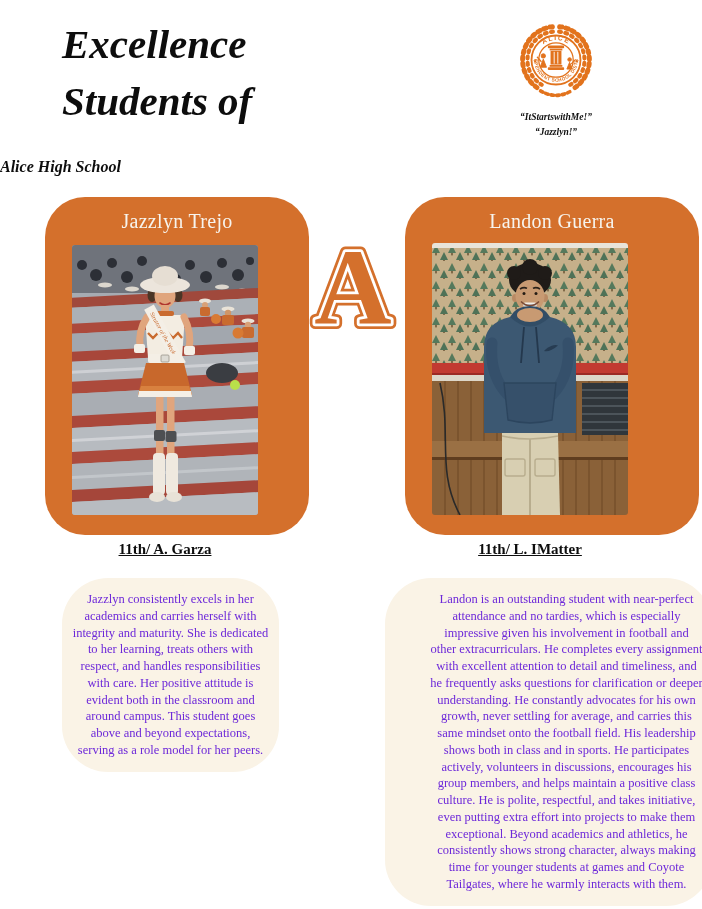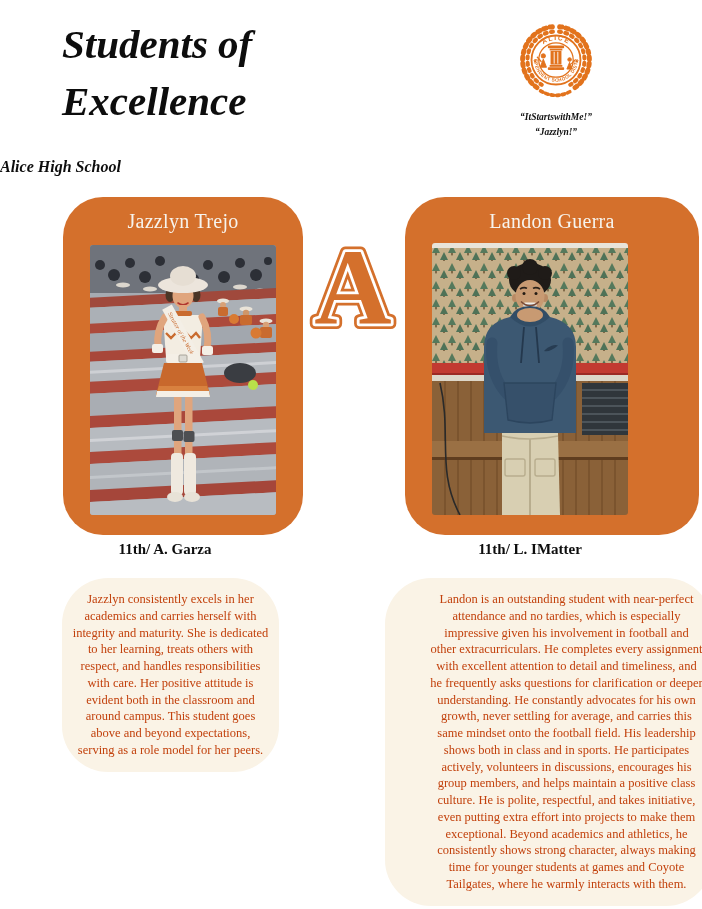--- a/index.html
+++ b/index.html
@@ -11,51 +11,51 @@
     position:absolute;left:62px;top:16px;width:320px;
     font-size:41px;font-weight:bold;font-style:italic;color:#0d0d0d;line-height:1.4;
   }
   .logo-wrap{position:absolute;left:488px;top:14px;width:136px;text-align:center;}
   .logo-tagline{font-size:9.5px;font-weight:bold;font-style:italic;color:#111;line-height:1.55;}
   .school-name{
     position:absolute;left:0;right:0;top:158px;text-align:left;
     font-size:16px;font-weight:bold;font-style:italic;color:#0d0d0d;
   }
   .card{position:absolute;top:197px;height:338px;background:#D4702C;border-radius:40px;}
-  .card-left{left:63px;width:240px;}
+  .card-left{left:45px;width:264px;}
   .card-right{left:405px;width:294px;}
   .card-name{
     text-align:center;padding-top:13px;font-size:20px;color:#f7f4ee;
     font-family:"Liberation Serif", serif;letter-spacing:.3px;
   }
   .photo{position:absolute;border-radius:3px;overflow:hidden;}
   .photo-left{left:27px;top:48px;width:186px;height:270px;}
   .photo-right{left:27px;top:46px;width:196px;height:272px;}
   .monogram{position:absolute;left:302px;top:230px;width:102px;height:106px;}
   .teacher{
-    position:absolute;top:541px;font-size:15px;font-weight:bold;color:#0d0d0d;text-align:center;
+    position:absolute;top:541px;font-size:15px;font-weight:bold;color:#0d0d0d;text-align:center;text-decoration:underline;
   }
   .teacher-left{left:45px;width:240px;}
   .teacher-right{left:405px;width:250px;}
   .panel{
     position:absolute;top:578px;background:#FAF3E6;border-radius:46px;
-    color:#c2410c;font-size:12.5px;line-height:1.34;text-align:center;
+    color:#6d28d9;font-size:12.5px;line-height:1.34;text-align:center;
   }
   .panel p{margin:0;padding:13px 9px;}
   .panel-left{left:62px;width:217px;min-height:166px;}
   .panel-right{left:385px;width:291px;min-height:290px;padding-left:36px;}
 </style>
 </head>
 <body>
 
 <div class="page">
 
   <div class="page-title">
+    <div>Excellence</div>
     <div>Students of</div>
-    <div>Excellence</div>
   </div>
 
   <div class="logo-wrap">
     <svg width="136" height="92" viewBox="0 0 150 92">
       <g stroke="#E2731D" fill="none" stroke-linecap="round">
         <path d="M 71,9.3 A 37,37 0 0 0 56.5,78" stroke-width="5.5" stroke-dasharray="2.6 4.6"></path>
         <path d="M 79,9.3 A 37,37 0 0 1 93.5,78" stroke-width="5.5" stroke-dasharray="2.6 4.6"></path>
         <path d="M 71.6,14.7 A 31.5,31.5 0 0 0 59.3,73.3" stroke-width="4.5" stroke-dasharray="2.2 4.8"></path>
         <path d="M 78.4,14.7 A 31.5,31.5 0 0 1 90.7,73.3" stroke-width="4.5" stroke-dasharray="2.2 4.8"></path>
         <path d="M 58,80 Q 75,90 92,80" stroke-width="4" stroke-dasharray="2.8 3.4"></path>

